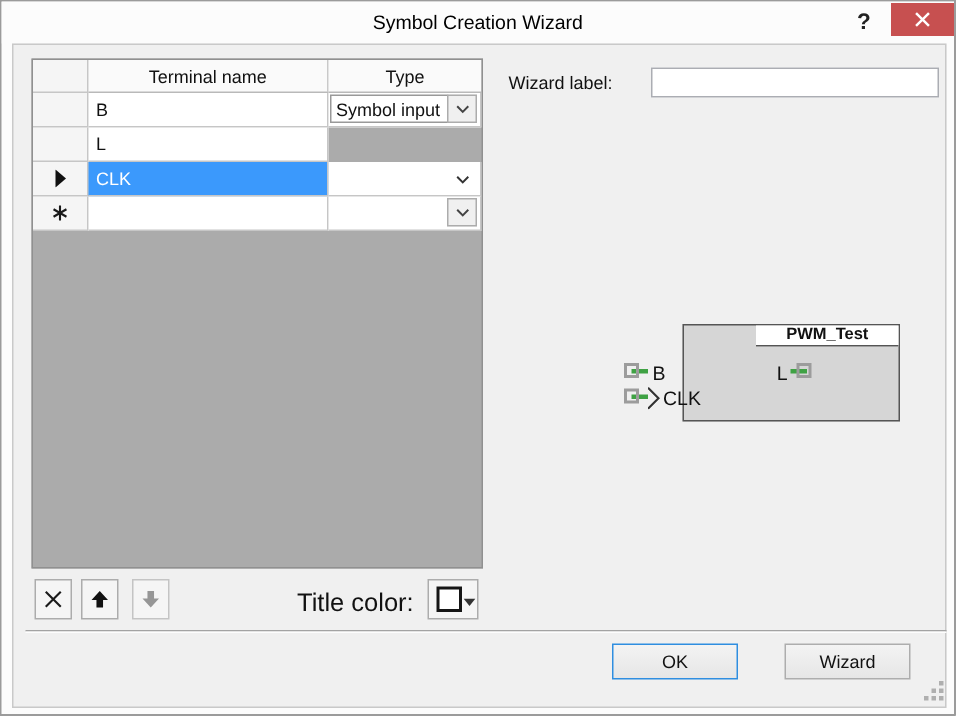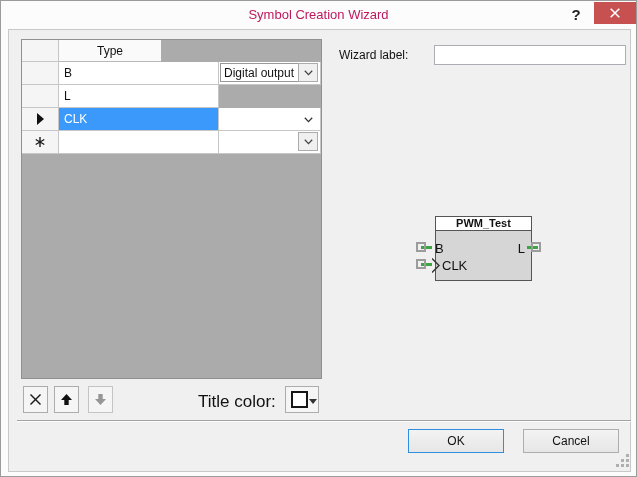--- a/index.html
+++ b/index.html
@@ -4,21 +4,21 @@
 <style>
   html,body{margin:0;padding:0;background:#555;}
   .window{
     position:relative;width:637px;height:477px;background:#FCFCFC;
     border:1px solid #9B9B9B;box-sizing:border-box;overflow:hidden;
     font-family:"Liberation Sans",sans-serif;color:#111;
   }
   .abs{position:absolute;}
   
   .titlebar{left:0;top:0;width:100%;height:28px;background:#FCFCFC;}
-  .title-text{left:0;top:6px;width:100%;text-align:center;font-size:13px;color:#be185d;}
+  .title-text{left:0;top:6px;width:100%;text-align:center;font-size:13px;color:#000000;}
   .help-btn{left:566px;top:3px;width:18px;height:20px;display:flex;align-items:center;justify-content:center;
     font-size:15px;font-weight:bold;color:#222;cursor:pointer;}
   .close-btn{right:0;top:1px;width:42px;height:22px;background:#C75050;display:flex;align-items:center;justify-content:center;cursor:pointer;}
   
   .client{left:7px;top:28px;width:621px;height:441px;background:#F0F0F0;border:1px solid #C9C9C9;}
   
   .grid{left:20px;top:38px;width:299px;height:338px;background:#ABABAB;border:1px solid #909090;overflow:hidden;}
   .g-row{display:flex;height:23px;}
   .g-header{height:22px;}
   .g-hcell{background:#FAFAFA;border-right:1px solid #C9C9C9;border-bottom:1px solid #B9B9B9;
@@ -36,36 +36,36 @@
   .combo-btn{position:absolute;right:2px;top:1px;bottom:2px;width:18px;background:#F0F0F0;border:1px solid #ACACAC;
     display:flex;align-items:center;justify-content:center;cursor:pointer;}
   .combo-flat{position:absolute;left:0;top:0;right:1px;bottom:1px;background:#F0F0F0;border:1px solid #7A7A7A;
     display:flex;align-items:center;padding-left:4px;font-size:12px;}
   
   .sym-label{left:338px;top:47px;font-size:12px;}
   .sym-input{left:433px;top:44px;width:184px;height:18px;background:#FFF;border:1px solid #ABADB3;
     font-family:"Liberation Sans",sans-serif;font-size:12px;padding:0 3px;}
   
   .pv-name{left:428px;top:199px;width:100px;text-align:center;font-size:13px;font-weight:bold;color:#1a1a1a;}
-  .pv-box{left:434px;top:215px;width:95px;height:63px;background:#D6D6D6;border:1px solid #555;}
+  .pv-box{left:454px;top:215px;width:95px;height:63px;background:#D6D6D6;border:1px solid #555;padding-left:48px;}
   .pv-head{height:13px;background:#FFF;border-bottom:1px solid #555;text-align:center;
     font-size:11px;font-weight:bold;line-height:13px;}
   .pin-label{font-size:13px;color:#111;}
   .pline{height:3px;background:#3FA244;}
   .psq{width:6px;height:6px;border:2px solid #9C9C9C;background:transparent;}
   
   .tool-btn{width:25px;height:27px;background:#F5F5F5;border:1px solid #ACACAC;
     display:flex;align-items:center;justify-content:center;cursor:pointer;box-sizing:border-box;}
   .tool-btn.disabled{border-color:#C4C4C4;cursor:default;}
   .tc-label{left:197px;top:391px;font-size:17px;}
   .color-btn{left:284px;top:385px;width:34px;height:27px;background:#F5F5F5;border:1px solid #ACACAC;box-sizing:border-box;cursor:pointer;}
   .swatch{position:absolute;left:5px;top:4px;width:13px;height:13px;border:2px solid #151515;background:#FFF;}
   
   .sep{left:16px;top:419px;width:614px;height:0;border-top:1px solid #A3A3A3;border-bottom:1px solid #FDFDFD;}
-  .btn{width:96px;height:24px;background:linear-gradient(#F3F3F3,#E6E6E6);border:1px solid #ADADAD;
+  .btn{width:84px;height:24px;background:linear-gradient(#F3F3F3,#E6E6E6);border:1px solid #ADADAD;
     display:flex;align-items:center;justify-content:center;font-size:12px;color:#111;cursor:pointer;box-sizing:border-box;}
   .btn.default{border-color:#2F8EE0;}
 </style>
 </head>
 <body>
 
 <div class="window">
 
   <div class="abs titlebar">
     <div class="abs title-text">Symbol Creation Wizard</div>
@@ -76,28 +76,29 @@
         <line x1="9.3" y1="0.7" x2="0.7" y2="9.3" stroke="#FFF" stroke-width="1.6"></line>
       </svg>
     </div>
   </div>
 
   <div class="abs client"></div>
 
   <div class="abs grid">
     <div class="g-row g-header">
       <div class="g-sel g-hcell"></div>
+      <div class="g-name g-hcell">Terminal name</div>
       <div class="g-type g-hcell" style="border-right:none;">Type</div>
     </div>
 
     <div class="g-row">
       <div class="g-sel"></div>
       <div class="g-name g-cell">B</div>
       <div class="g-type g-cell combo-cell">
-        <div class="combo-text">Digital output</div>
+        <div class="combo-text">Symbol input</div>
         <div class="combo-btn">
           <svg width="9" height="6" viewBox="0 0 9 6">
             <polyline points="0.8,0.8 4.5,4.6 8.2,0.8" fill="none" stroke="#444" stroke-width="1.3"></polyline>
           </svg>
         </div>
       </div>
     </div>
 
     <div class="g-row">
       <div class="g-sel"></div>
@@ -179,21 +180,21 @@
   <div class="abs tc-label">Title color:</div>
   <div class="abs color-btn">
     <div class="swatch" style="background: rgb(255, 255, 255);"></div>
     <svg class="abs" style="left:23px;top:12px;" width="8" height="5" viewBox="0 0 8 5">
       <path d="M0 0 L8 0 L4 5 Z" fill="#333"></path>
     </svg>
   </div>
 
   <div class="abs sep"></div>
   <div class="abs btn default" style="left:407px;top:428px;">OK</div>
-  <div class="abs btn" style="left:522px;top:428px;">Cancel</div>
+  <div class="abs btn" style="left:522px;top:428px;">Wizard</div>
 
   <svg class="abs" style="left:615px;top:453px;" width="14" height="14" viewBox="0 0 14 14">
     <rect x="10" y="0" width="3" height="3" fill="#AFAFAF"></rect>
     <rect x="5" y="5" width="3" height="3" fill="#AFAFAF"></rect>
     <rect x="10" y="5" width="3" height="3" fill="#AFAFAF"></rect>
     <rect x="0" y="10" width="3" height="3" fill="#AFAFAF"></rect>
     <rect x="5" y="10" width="3" height="3" fill="#AFAFAF"></rect>
     <rect x="10" y="10" width="3" height="3" fill="#AFAFAF"></rect>
   </svg>
 

